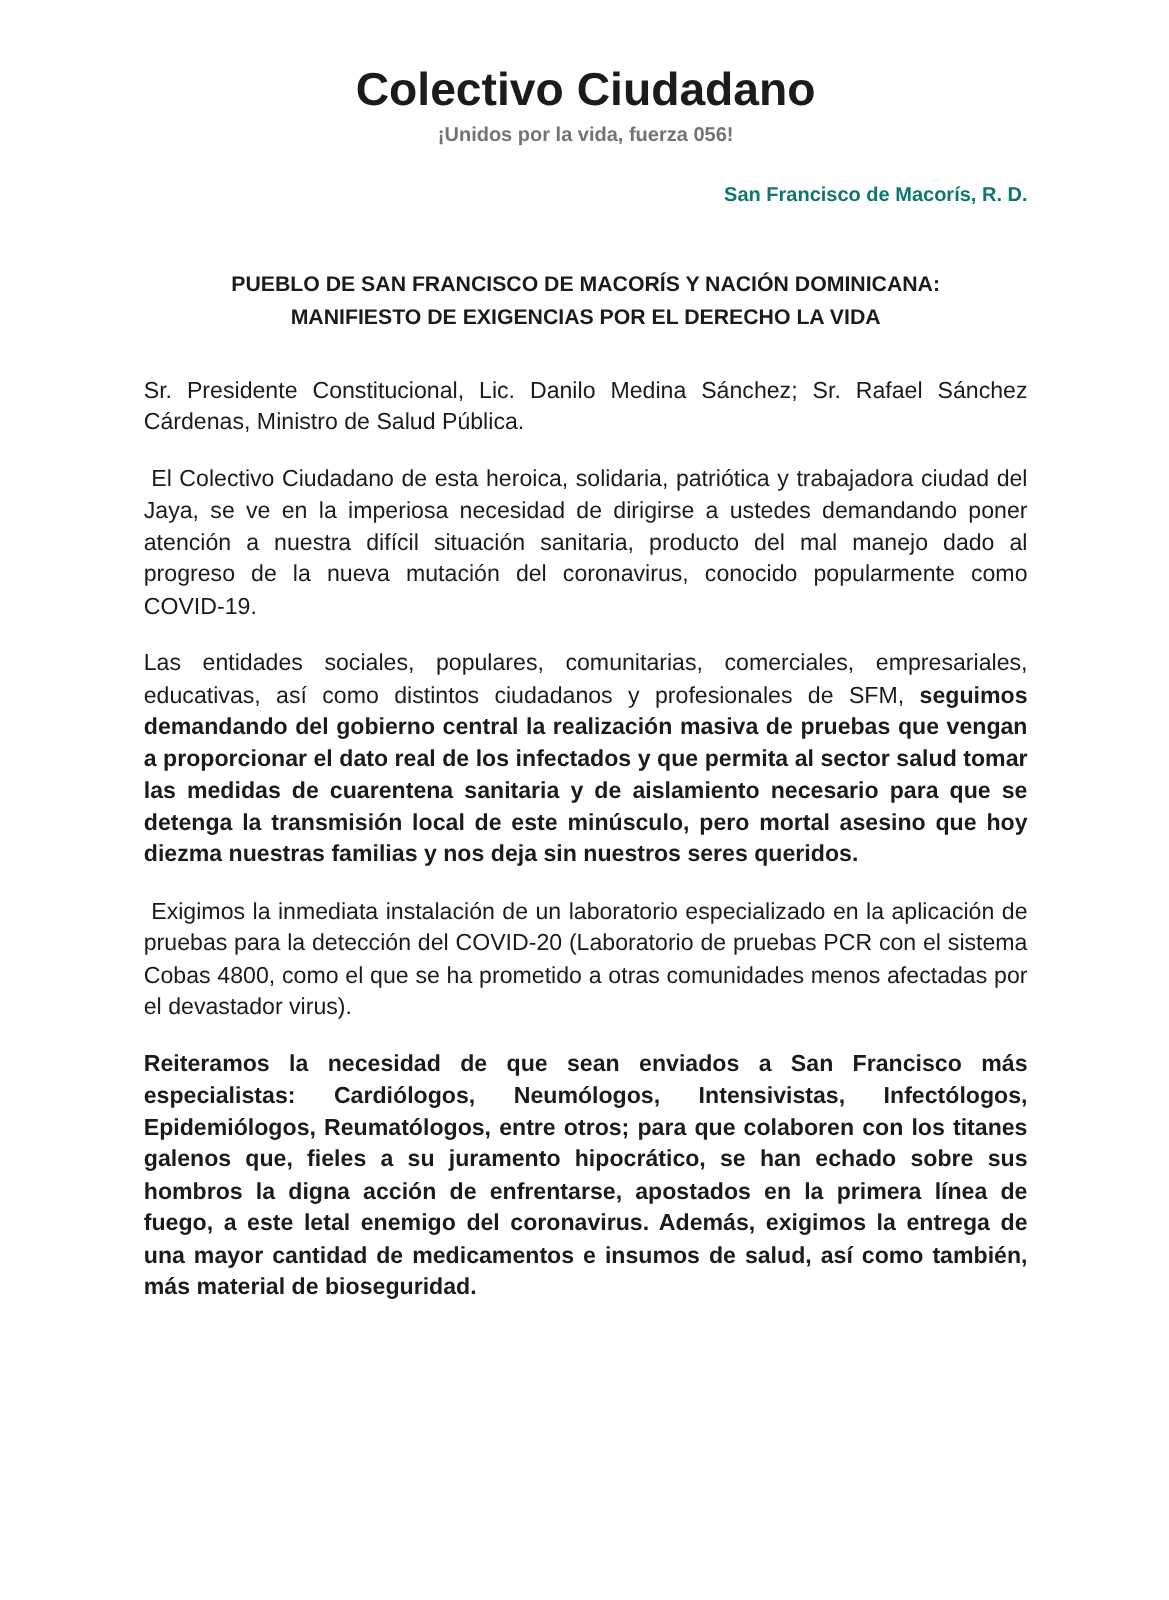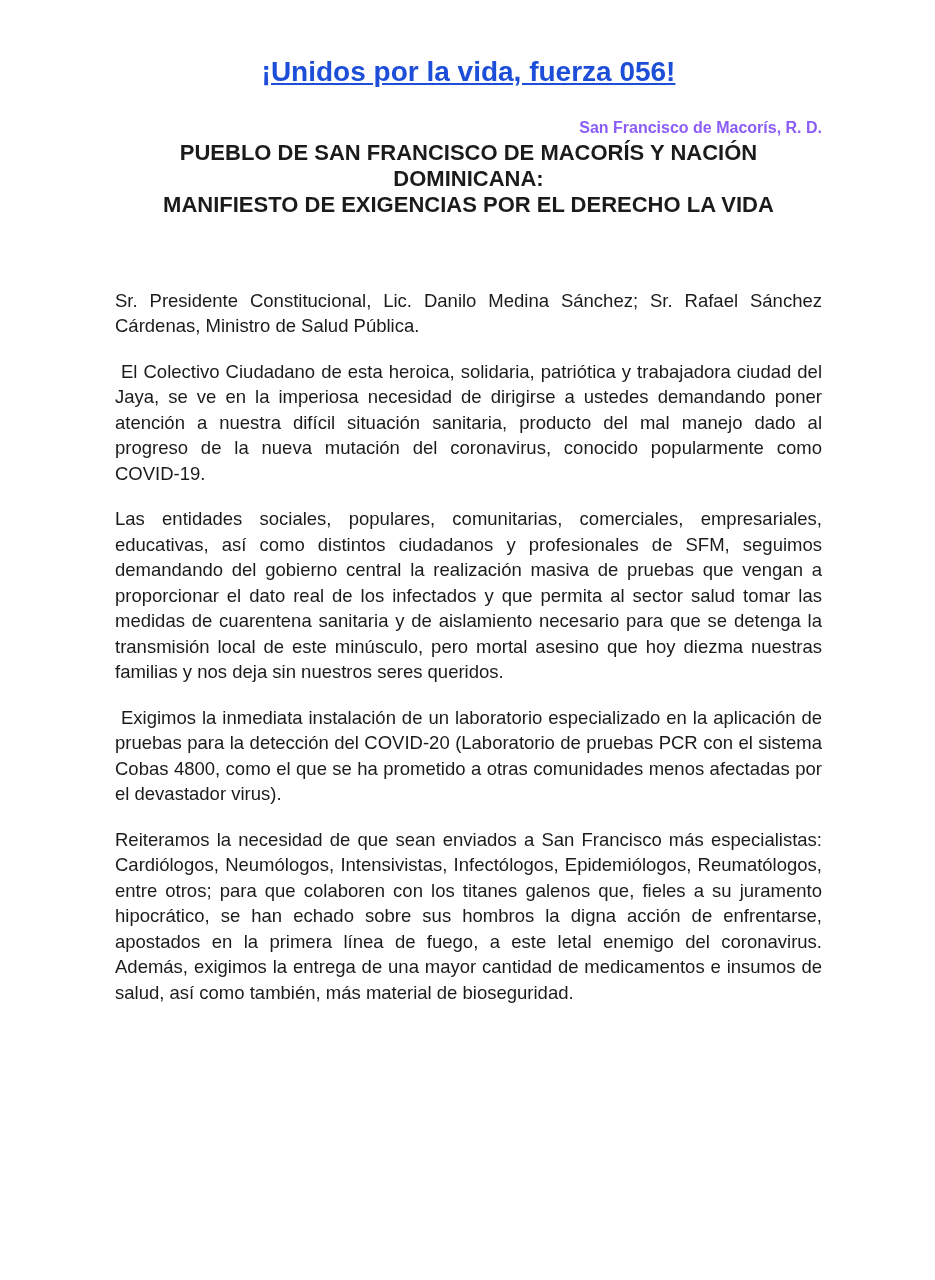--- a/index.html
+++ b/index.html
@@ -23,63 +23,64 @@
     text-align: center;
     font-weight: bold;
     font-size: 37px;
     line-height: 1.18;
     letter-spacing: 0px;
     color: #1b1b1b;
   }
   .doc-subtitle {
     text-align: center;
     font-weight: bold;
-    font-size: 28px;
+    font-size: 16px;
     line-height: 1.2;
     margin-top: 5px;
-    color: #1d4ed8;
-    text-decoration: underline;
+    color: #737373;
   }
   .dateline {
     text-align: right;
     font-weight: bold;
     font-size: 16px;
     line-height: 25px;
     margin-top: 26px;
-    color: #8b5cf6;
+    color: #0f766e;
   }
   .doc-heading {
     text-align: center;
     font-weight: bold;
-    font-size: 22px;
+    font-size: 17px;
     line-height: 26px;
+    margin-top: 46px;
     color: #1b1b1b;
   }
   .letter-body {
-    margin-top: 70px;
+    margin-top: 32px;
   }
   .letter-body p {
     font-size: 18.5px;
     line-height: 25.5px;
     text-align: justify;
     margin: 0 0 20px 0;
     color: #1b1b1b;
   }
   .letter-body p.indent-sm {
     text-indent: 6px;
   }
   .seg-bold {
-    font-weight: normal;
+    font-weight: bold;
   }
 </style>
 </head>
 <body>
 
 <div class="page">
 
+  <div class="doc-title">Colectivo Ciudadano</div>
 
   <div class="doc-subtitle">¡Unidos por la vida, fuerza 056!</div>
 
   <div class="dateline">
     <div>San Francisco de Macorís, R. D.</div>
   </div>
 
   <div class="doc-heading">
     <div>PUEBLO DE SAN FRANCISCO DE MACORÍS Y NACIÓN DOMINICANA:</div>
     <div>MANIFIESTO DE EXIGENCIAS POR EL DERECHO LA VIDA</div>

